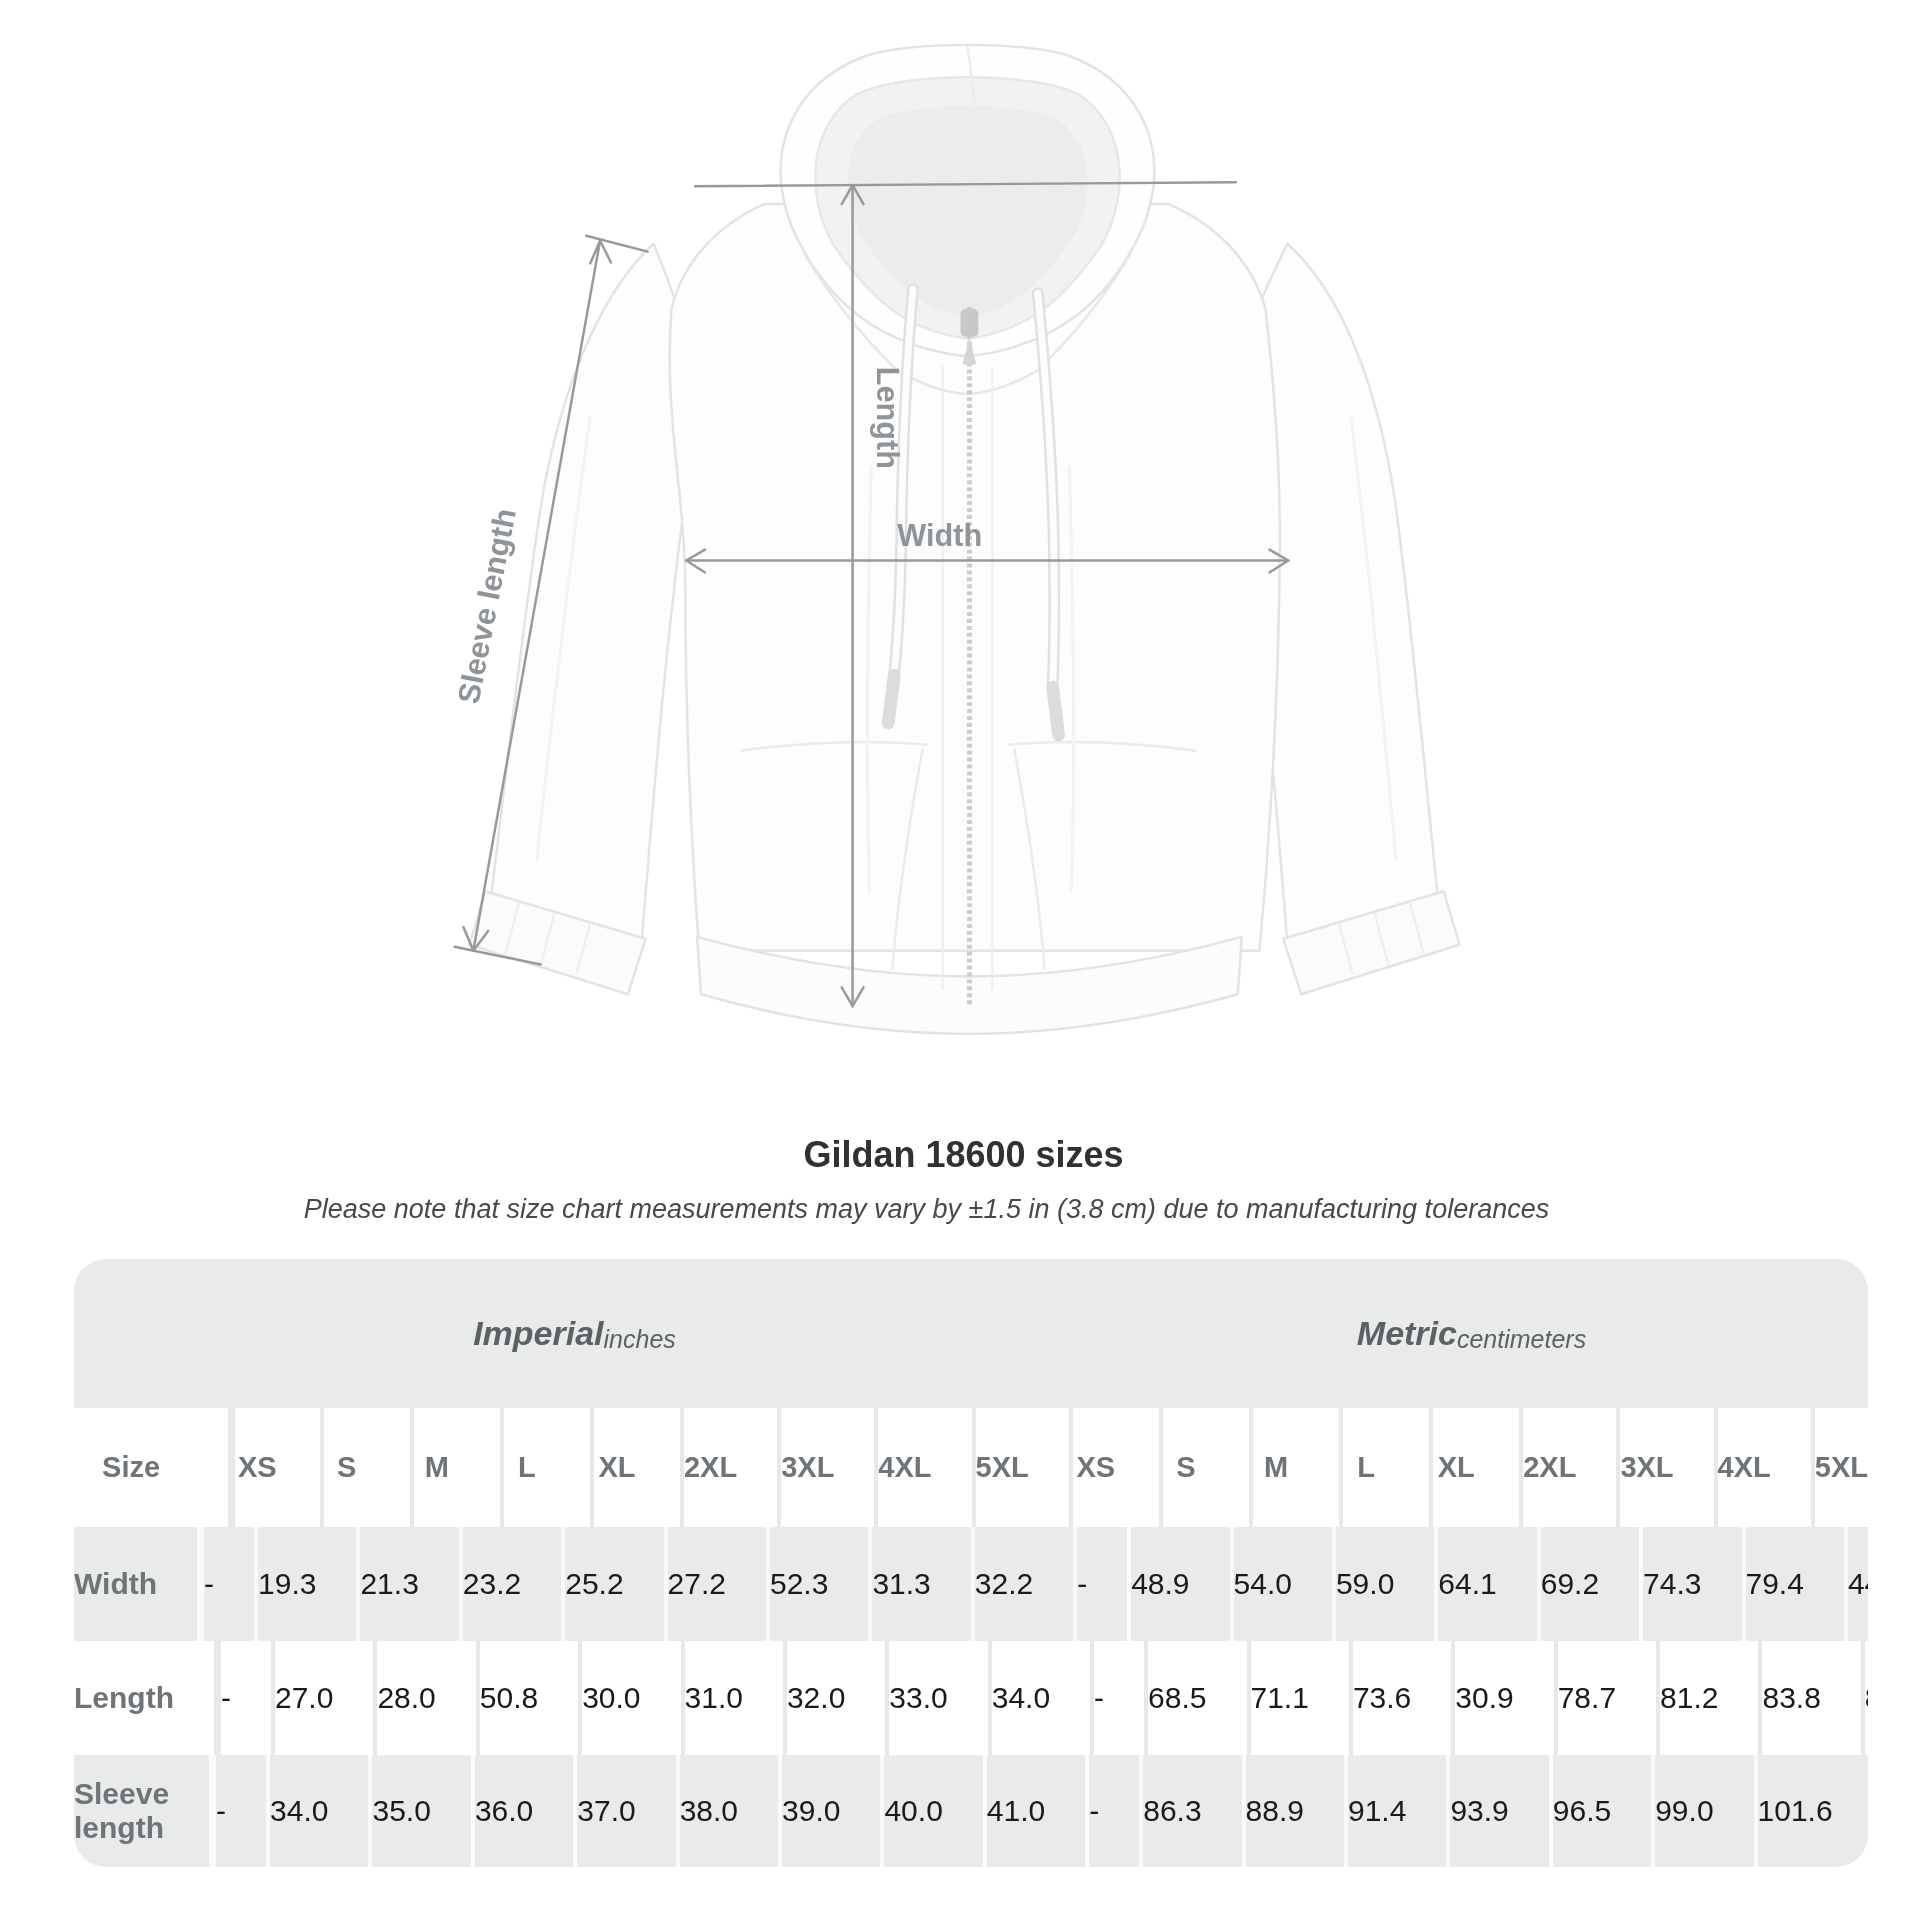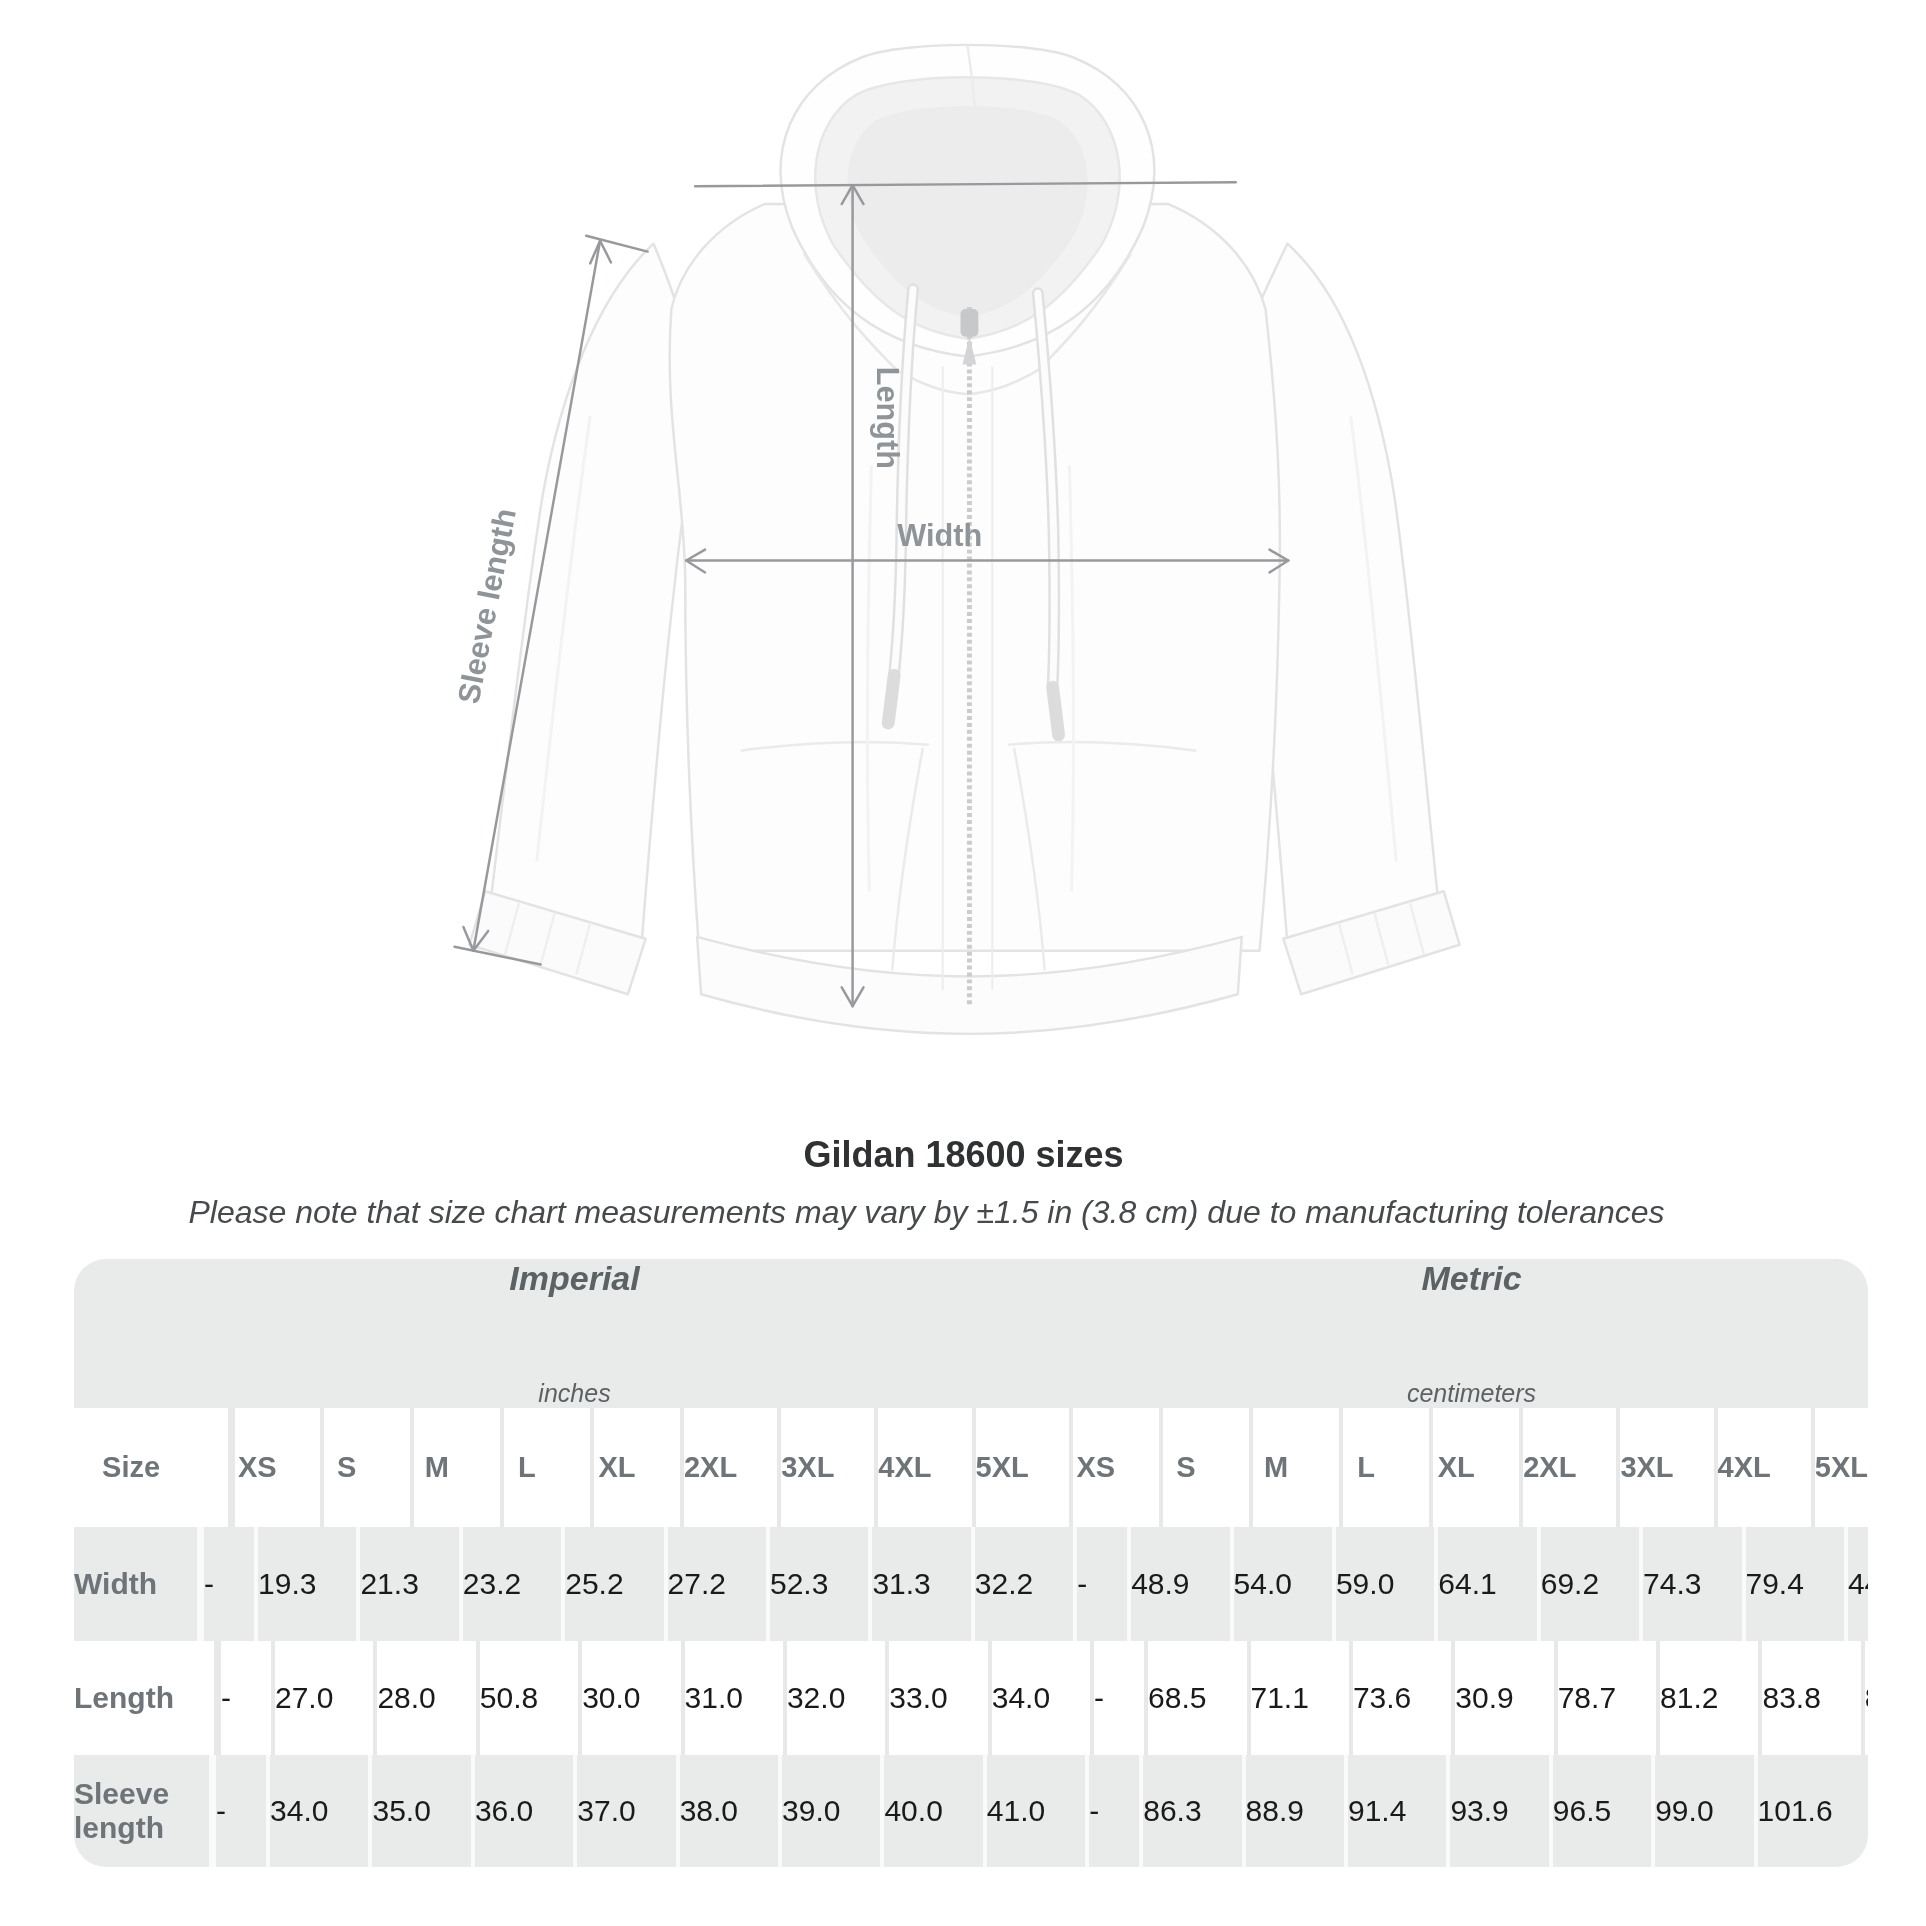--- a/index.html
+++ b/index.html
@@ -16,30 +16,30 @@
     font-size:31px; font-weight:bold; fill:#8f9498;
   }
 
   
   .hero-title {
     position:absolute; left:0; top:1134px; width:1927px;
     text-align:center; font-size:36px; font-weight:bold; color:#2f3133;
   }
   .hero-sub {
     position:absolute; left:0; top:1194px; width:1853px;
-    text-align:center; font-size:32px; font-style:italic; color:#474a4c;
+    text-align:center; font-size:27px; font-style:italic; color:#474a4c;
   }
 
   
   .size-table {
     position:absolute; left:74px; top:1259px; width:1794px;
     border-radius:32px; overflow:hidden;
   }
   .band { display:flex; height:149px; background:#e9eaea; }
-  .band-g { display:flex; flex-direction:column; align-items:center; justify-content:space-between; }
+  .band-g { display:flex; flex-direction:row; align-items:center; justify-content:center; }
   .band-g.imp { width:1001px; }
   .band-g.met { width:793px; }
   .g-name { font-size:34px; font-weight:bold; font-style:italic; color:#5c6164; }
   .g-unit { font-size:25px; font-style:italic; color:#5c6164; margin-top:12px; }
 
   .trow { display:flex;gap:40px; }
   .trow.thead { height:119px; background:#ffffff; }
   .trow.rgray  { height:114px; background:#e9eaea; }
   .trow.rwhite { height:114px; background:#ffffff; }
   .trow.rlast  { height:112px; }

